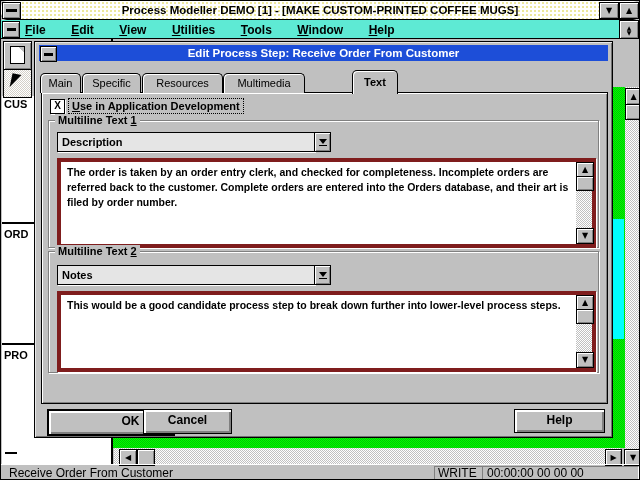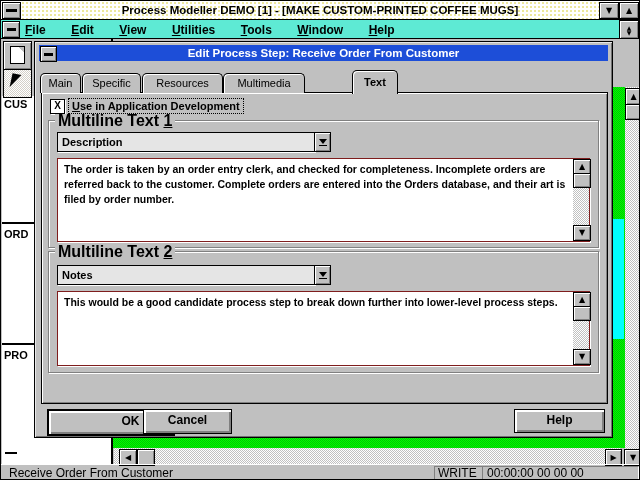--- a/index.html
+++ b/index.html
@@ -25,21 +25,21 @@
 
   
   .dither{background-image:conic-gradient(#fff 25%, #c0c0c0 0 50%, #fff 0 75%, #c0c0c0 0);
     background-size:2px 2px;}
   .green-dither{background-image:conic-gradient(#00ff00 25%, #00c400 0 50%, #00ff00 0 75%, #00c400 0);
     background-size:2px 2px;}
   .stipple{background-image:conic-gradient(#fff 25%, #d4d0c8 0 50%, #fff 0 75%, #d4d0c8 0);
     background-size:2px 2px;}
   .title-dots{background-color:#fff;
     background-image:radial-gradient(#ece79c 32%, rgba(0,0,0,0) 34%);
-    background-size:4px 4px;}
+    background-size:4px 4px;border-radius:6px;}
 
   
   #titlebar{left:0; top:0; width:638px; height:18px; border-bottom:1px solid #000;}
   #titlebar .title{width:100%; text-align:center; font-weight:bold; font-size:11.5px; line-height:18px;}
   #menubar{left:0; top:19px; width:638px; height:18px; background:#5eead4; border-bottom:1px solid #000;}
   .menu-item{display:inline-block; font-weight:bold; font-size:12px; line-height:18px; margin-right:21px;}
   .ctrl-dash{display:block; background:#000; height:3px;}
 
   
   .sb-btn{display:flex; align-items:center; justify-content:center;}
@@ -56,28 +56,28 @@
   .tab{background:#c0c0c0; border:1px solid #000; border-bottom:none;
     border-radius:5px 5px 0 0; box-shadow:inset 1px 1px 0 #fff;
     font-size:11px; text-align:center; z-index:2;}
   .tab.active{font-weight:bold; z-index:3;}
   #tab-panel{left:6px; top:50px; width:565px; height:310px; background:#c0c0c0;
     border:1px solid #000; box-shadow:inset 1px 1px 0 #fff, inset -1px -1px 0 #808080; z-index:1;}
   .checkbox{background:#fff; border:1px solid #000; box-shadow:1px 1px 0 #fff;
     font-weight:bold; font-size:10px; line-height:11px; text-align:center;}
   .chk-label{border:1px dotted #000; padding:0 3px; font-weight:bold; font-size:11px; line-height:14px;}
   .group-label{top:-7px; left:6px; background:#c0c0c0; padding:0 3px;
-    font-weight:bold; font-size:16px; line-height:13px;}
+    font-weight:bold; font-size:11px; line-height:13px;}
   .combo-field{background:#e5e5e5; border:1px solid #000; box-shadow:1px 1px 0 #fff;
     font-weight:bold; font-size:11px; line-height:18px; padding-left:4px;}
   .combo-btn{display:flex; flex-direction:column; align-items:center; justify-content:center;}
   .combo-arrow{width:0; height:0; border-left:4px solid transparent;
     border-right:4px solid transparent; border-top:5px solid #000;}
   .combo-bar{width:8px; height:1px; background:#000; margin-top:1px;}
-  .textarea{background:#fff; border:1px solid #7f1d1d; box-shadow:1px 1px 0 #fff;}
+  .textarea{background:#fff; border:4px solid #7f1d1d; box-shadow:1px 1px 0 #fff;}
   .ta-text{position:absolute; left:6px; top:3px; right:22px; font-weight:bold;
     font-size:10.5px; line-height:15px;}
   .ta-scroll{position:absolute; top:0; right:0; bottom:0; width:16px;}
 
   
   #lane-col{left:1px; top:95px; width:110px; height:368px; background:#fff;}
   .lane-label{font-weight:bold; font-size:11px;}
   .lane-line{left:0; width:110px; height:2px; background:#000;}
   #lane-border{left:110px; top:38px; width:2px; height:425px; background:#000;}
 

